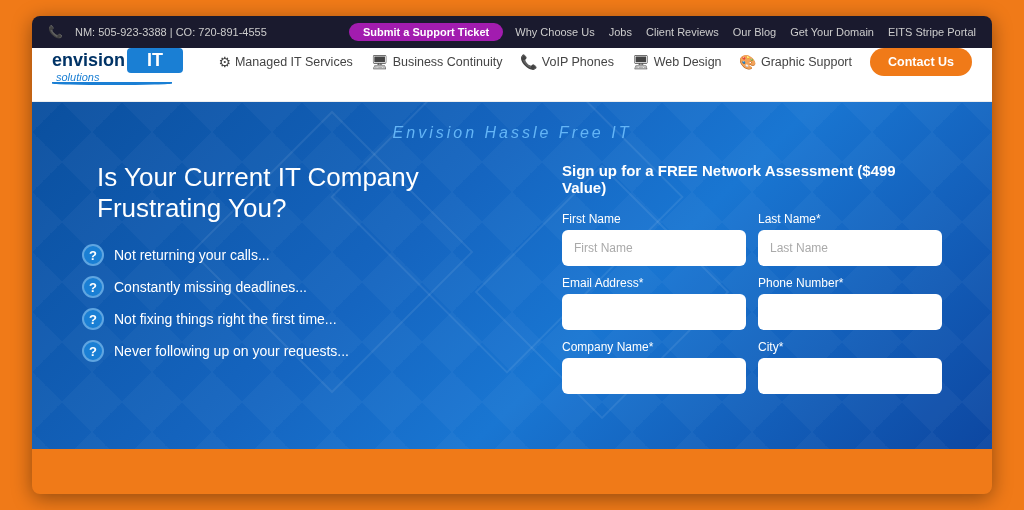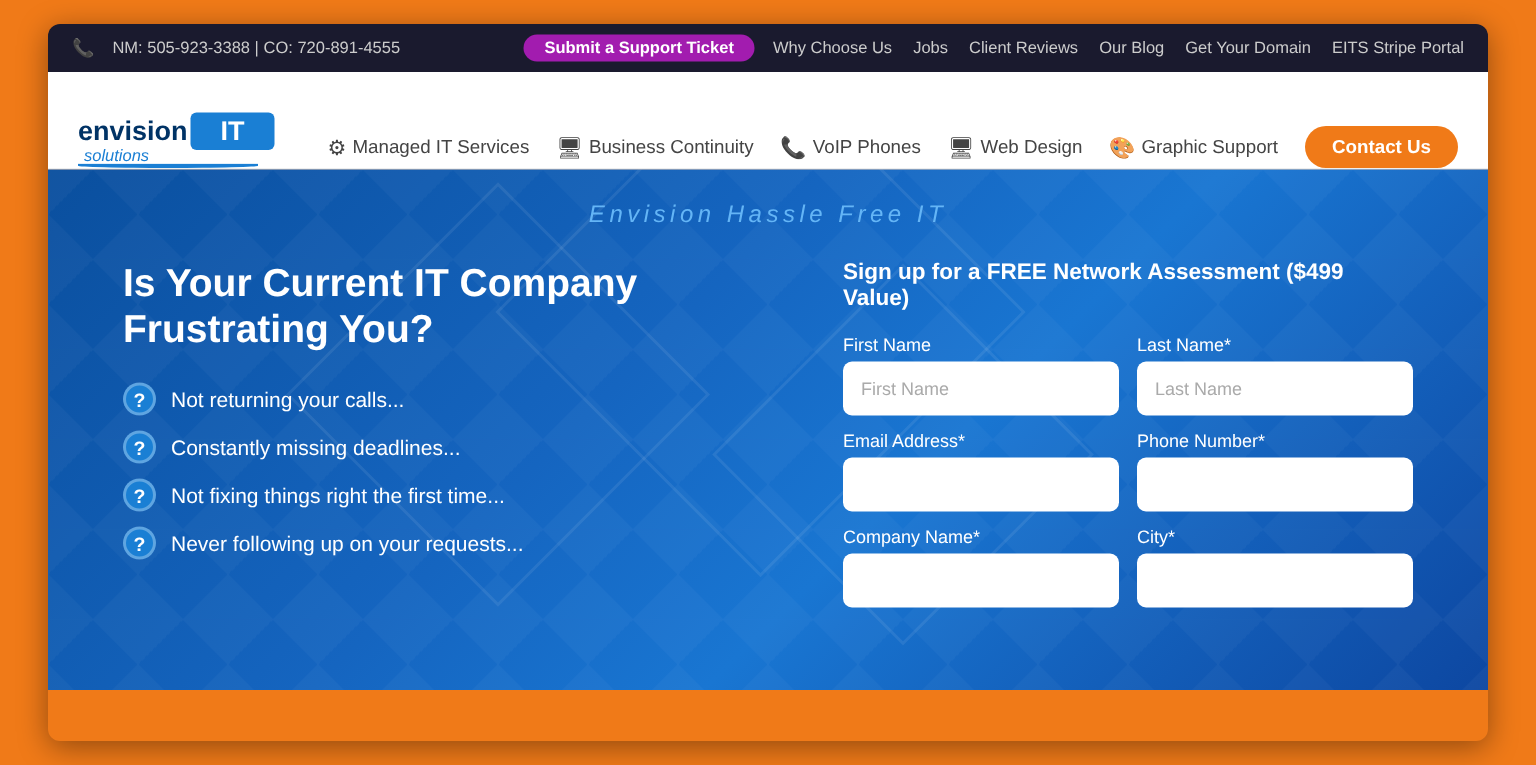--- a/index.html
+++ b/index.html
@@ -57,23 +57,23 @@
       color: #ccc;
       font-size: 11px;
       cursor: pointer;
       text-decoration: none;
       white-space: nowrap;
     }
 
     
     .nav-bar {
       background: white;
-      height: 65px;
-      display: flex;
-      align-items: flex-end;
+      height: 54px;
+      display: flex;
+      align-items: flex-start;
       padding: 0 20px;
       border-bottom: 1px solid #eee;
     }
     .logo-area {
       display: flex;
       align-items: center;
       min-width: 160px;
     }
     .logo-it {
       background: #1a7fd4;
@@ -191,24 +191,25 @@
       z-index: 2;
     }
 
     .hero-left {
       flex: 1;
       color: white;
     }
 
     .hero-headline {
       font-size: 26px;
-      font-weight: bold;
+      font-weight: normal;
       color: white;
       line-height: 1.2;
       margin-bottom: 20px;
+      margin-left: 15px;
     }
 
     .hero-points {
       list-style: none;
       display: flex;
       flex-direction: column;
       gap: 10px;
     }
 
     .hero-point {

